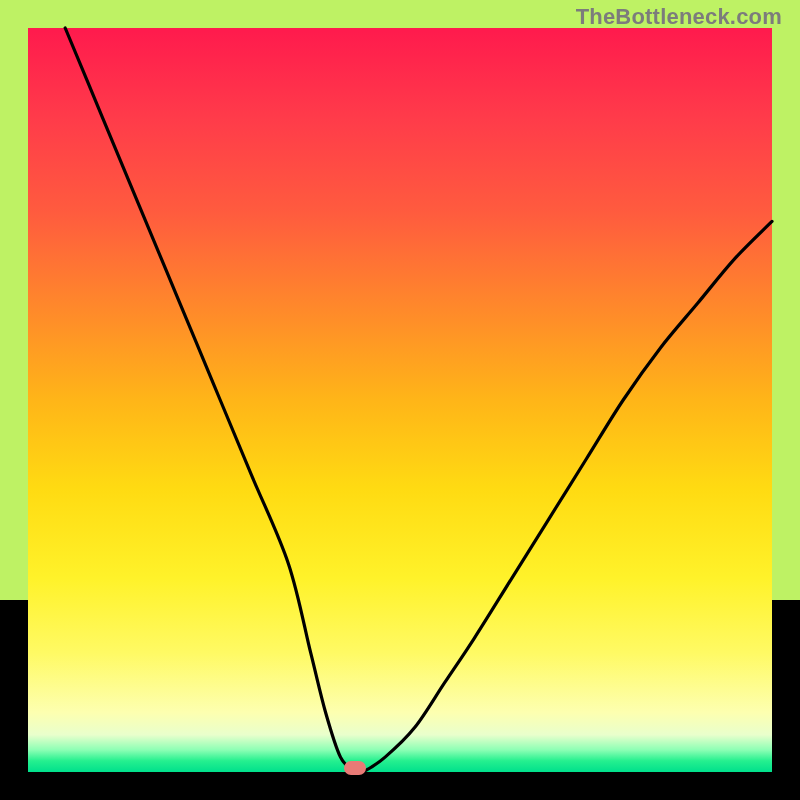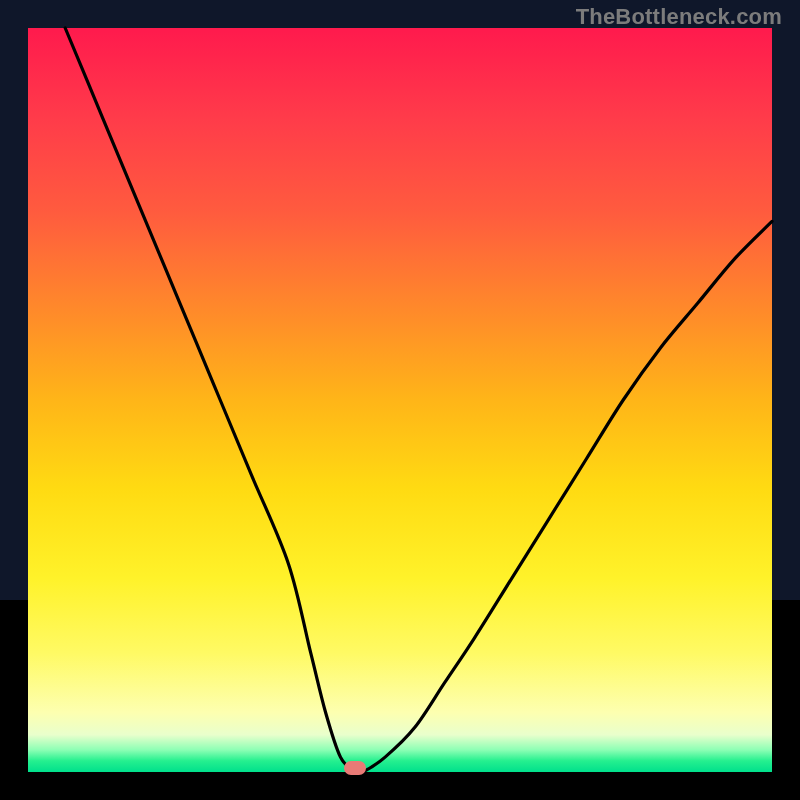--- a/index.html
+++ b/index.html
@@ -8,21 +8,21 @@
     width: 800px;
     height: 800px;
     overflow: hidden;
     background: #000;
     font-family: Arial, Helvetica, sans-serif;
   }
   .frame {
     position: relative;
     width: 800px;
     height: 600px;
-    background: #0f172a;
+    background: #bef264;
   }
   .plot-area {
     position: absolute;
     left: 28px;
     top: 28px;
     width: 744px;
     height: 744px;
     background: linear-gradient(
       to bottom,
       #ff1a4d 0%,

